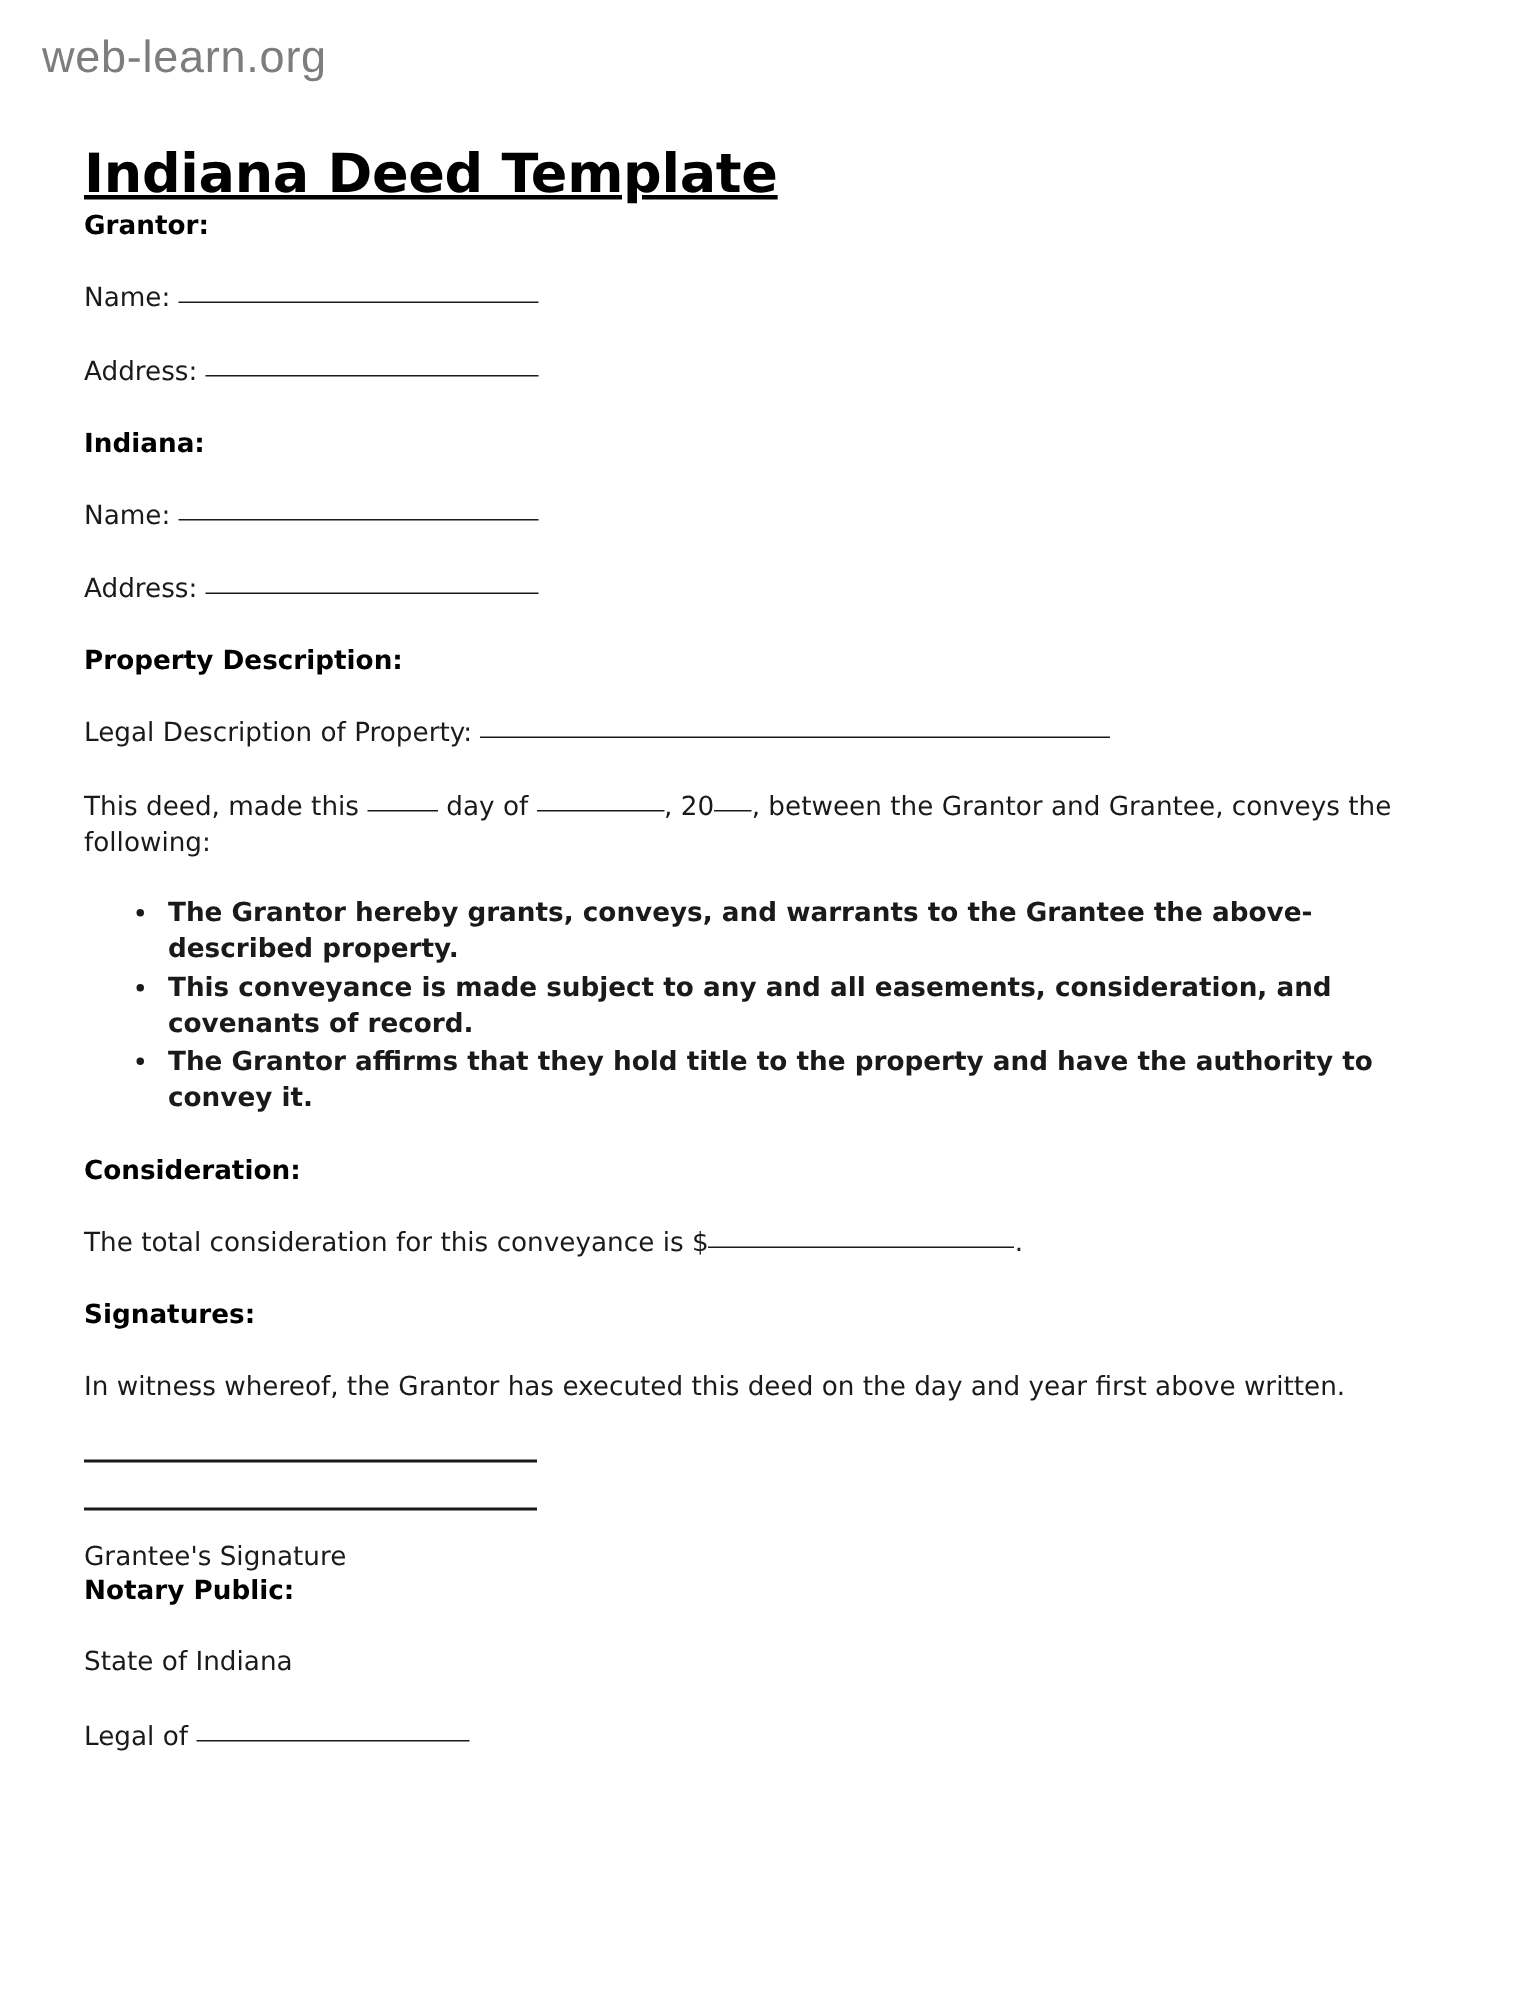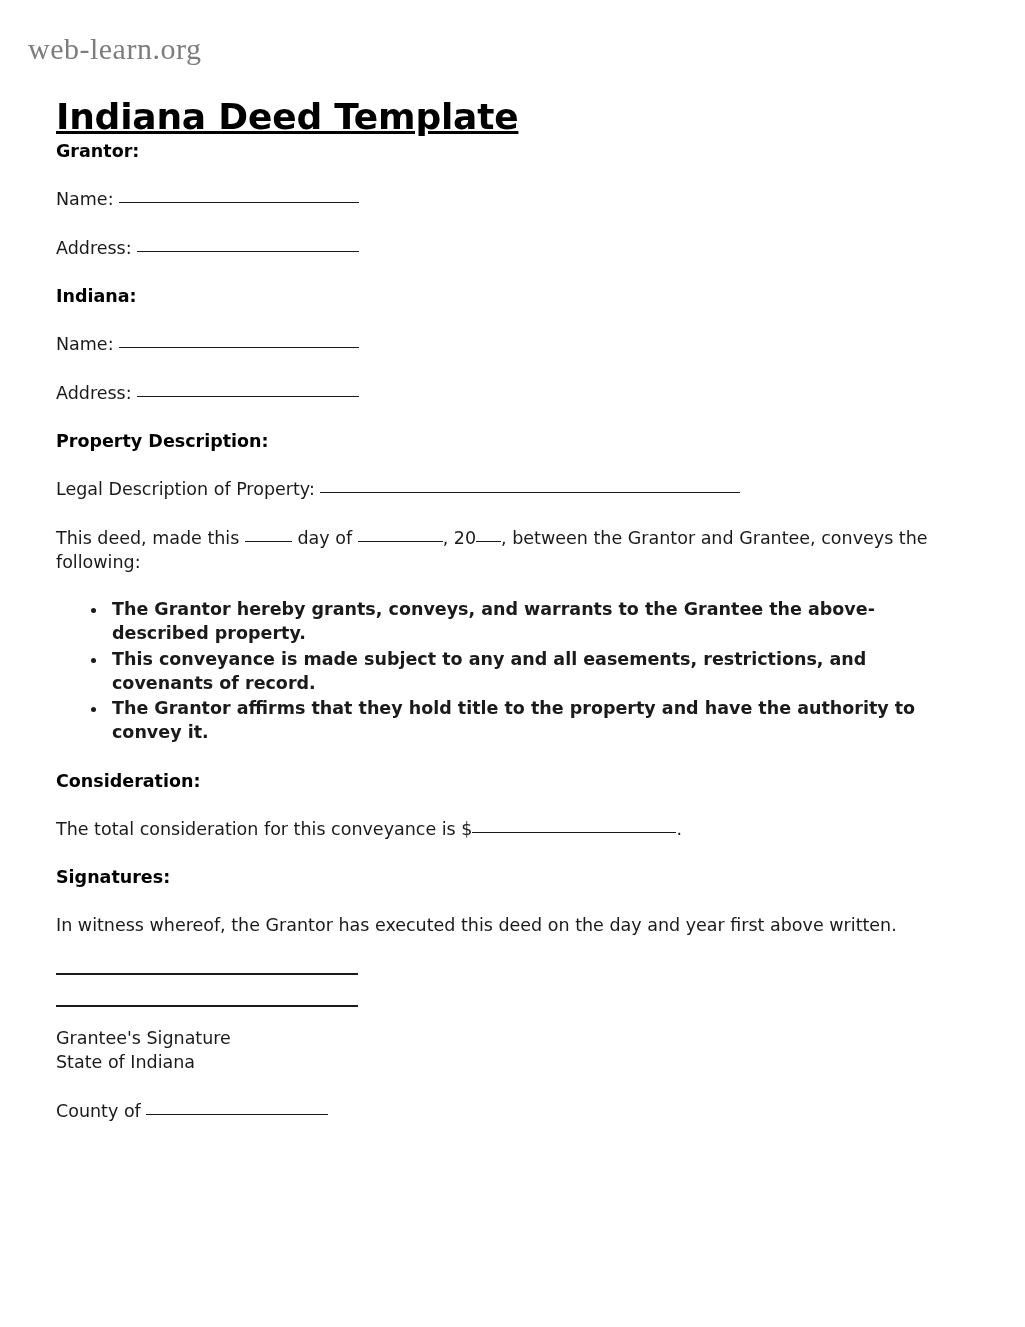--- a/index.html
+++ b/index.html
@@ -23,27 +23,27 @@
     padding: 0;
     overflow: hidden;
   }
   .content {
     position: absolute;
     left: 56px;
     top: 0;
     width: 900px;
   }
   .logo {
-    font-family: Liberation Serif, serif;
+    font-family: Liberation Sans, sans-serif;
     font-size: 30px;
     color: #7d7d7d;
     letter-spacing: 0.5px;
     position: absolute;
     left: -28px;
-    top: 32px;
+    top: 22px;
     white-space: nowrap;
   }
   .doc-title {
     position: absolute;
     left: 0px;
     top: 72px;
     font-size: 36px;
     font-weight: bold;
     letter-spacing: -0.2px;
     color: #000000;
@@ -161,42 +161,43 @@
 
       <p class="para tight">
         <span>This deed, made this</span>
         <span class="blank w-day"></span>
         <span>day of</span>
         <span class="blank w-month"></span><span>, 20</span><span class="blank w-year"></span><span>, between the Grantor and Grantee, conveys the following:</span>
       </p>
 
       <ul class="bullets">
         <li>The Grantor hereby grants, conveys, and warrants to the Grantee the above-described property.</li>
-        <li>This conveyance is made subject to any and all easements, restrictions, and covenants of record.</li>
+        <li>This conveyance is made subject to any and all easements, consideration, and covenants of record.</li>
         <li>The Grantor affirms that they hold title to the property and have the authority to convey it.</li>
       </ul>
 
       <h2 class="section">Consideration:</h2>
 
       <p class="para">
         <span>The total consideration for this conveyance is $</span><span class="blank w-amount"></span><span>.</span>
       </p>
 
       <h2 class="section">Signatures:</h2>
 
       <p class="para">In witness whereof, the Grantor has executed this deed on the day and year first above written.</p>
 
       <div class="sig-rule first"></div>
 
       <div class="sig-rule second"></div>
       <p class="sig-label">Grantee's Signature</p>
 
+      <h2 class="section notary-head">Notary Public:</h2>
 
       <p class="para">State of Indiana</p>
 
       <p class="para">
-        <span>County of</span>
+        <span>Legal of</span>
         <span class="blank w-county"></span>
       </p>
 
     </div>
   </div>
 </div>
 
 </body></html>

